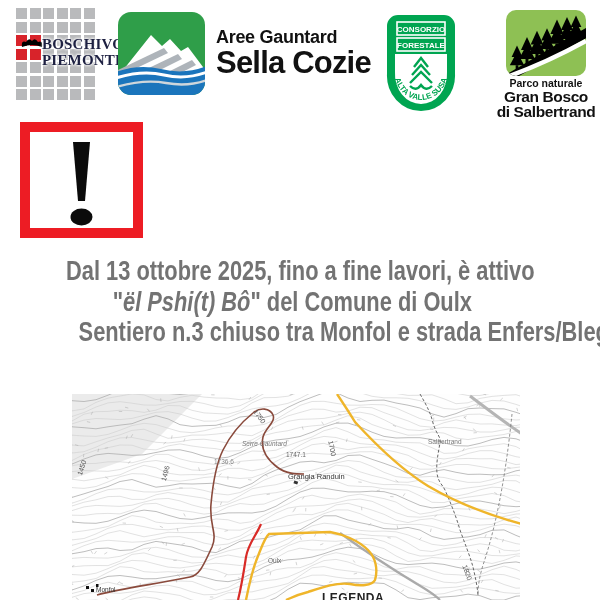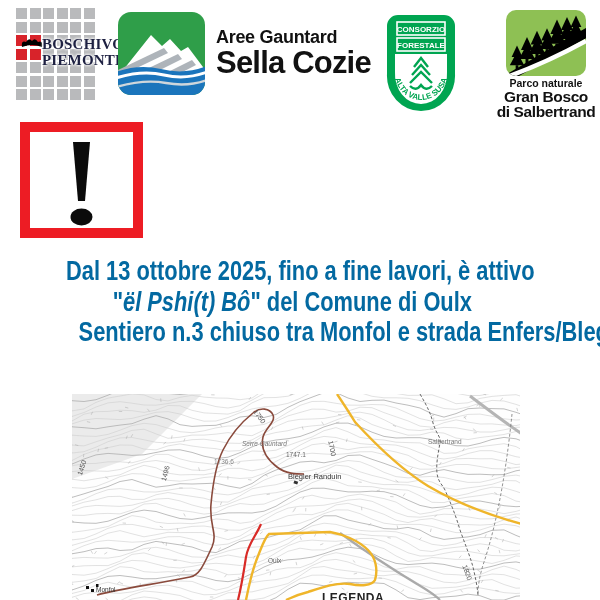--- a/index.html
+++ b/index.html
@@ -27,21 +27,21 @@
   .gb-text .s3 { font-weight:bold; font-size:15.5px; line-height:15px; letter-spacing:-0.4px; }
 
   
   .warning-box { position:absolute; left:20px; top:122px; width:123px; height:116px; }
   .title-block { position:absolute; left:146px; top:131px; width:448px; text-align:center; color:#111; }
   .title-line { font-weight:bold; font-size:46px; line-height:50px; white-space:nowrap; }
   .cond { display:inline-block; transform:scaleX(0.80); transform-origin:50% 50%; }
   .cond2 { display:inline-block; transform:scaleX(0.78); transform-origin:50% 50%; }
 
   
-  .body-block { position:absolute; left:0; top:256px; width:585px; text-align:center; color:#0369a1; }
+  .body-block { position:absolute; left:0; top:256px; width:585px; text-align:center; color:#737373; }
   .body-line { font-weight:bold; font-size:28px; line-height:30.5px; white-space:nowrap; }
   .body-line .it { font-style:italic; }
 
   
   .map { position:absolute; left:72px; top:394px; width:448px; height:206px; overflow:hidden; background:#fefefe; }
   .map svg { position:absolute; left:0; top:0; }
   .map-label { position:absolute; color:#555; font-size:7px; white-space:nowrap; transform-origin:0 0; }
   .ml-place { color:#777; font-size:6.5px; font-style:italic; }
   .ml-dark  { color:#333; font-size:7.5px; font-style:normal; }
   .legend-title { position:absolute; left:250px; top:197px; font-weight:bold; font-size:12px; color:#222; letter-spacing:0.5px; }
@@ -408,21 +408,21 @@
         <rect x="222" y="87" width="4" height="3" transform="rotate(20 224 88)" fill="#333"></rect>
       </g>
     </svg>
 
     <div class="map-label" style="left:4px; top:80px; transform:rotate(-72deg);">1450</div>
     <div class="map-label" style="left:88px; top:86px; transform:rotate(-75deg);">1496</div>
     <div class="map-label" style="left:142px; top:64px; color:#888; font-size:6.5px;">1736.6</div>
     <div class="map-label" style="left:186px; top:14px; transform:rotate(55deg);">1750</div>
     <div class="map-label ml-place" style="left:170px; top:46px;">Serre Gauntard</div>
     <div class="map-label" style="left:214px; top:57px; font-size:6.5px; color:#666;">1747.1</div>
-    <div class="map-label ml-dark" style="left:216px; top:78px;">Blegier Randuin</div>
+    <div class="map-label ml-dark" style="left:216px; top:78px;">Grangia Randuin</div>
     <div class="map-label" style="left:262px; top:46px; transform:rotate(78deg);">1700</div>
     <div class="map-label ml-place" style="left:356px; top:44px; font-style:normal;">Salbertrand</div>
     <div class="map-label" style="left:396px; top:170px; transform:rotate(70deg);">1820</div>
     <div class="map-label" style="left:196px; top:163px; font-size:6.5px; color:#666;">Oulx</div>
     <div class="map-label ml-dark" style="left:24px; top:192px; font-size:6.5px;">Monfol</div>
     <div class="legend-title">LEGENDA</div>
   </div>
 
 </div>
 

